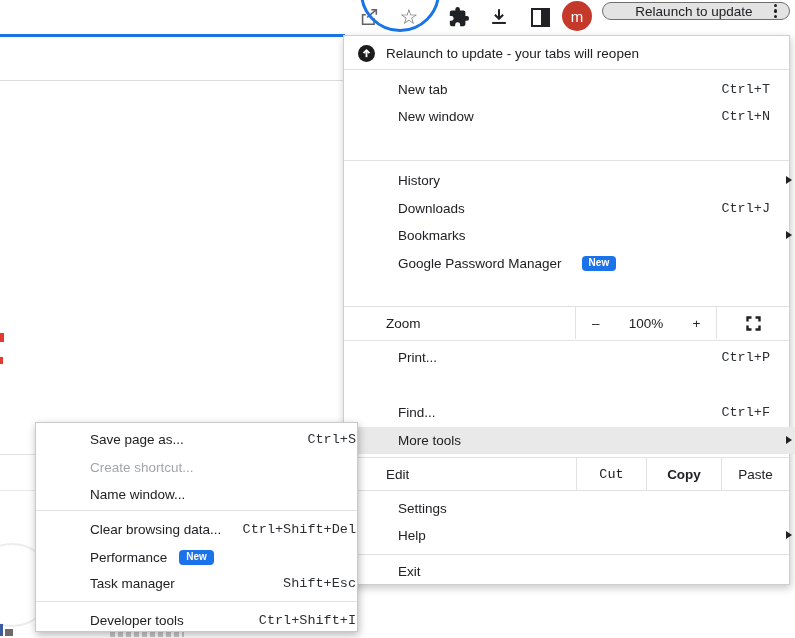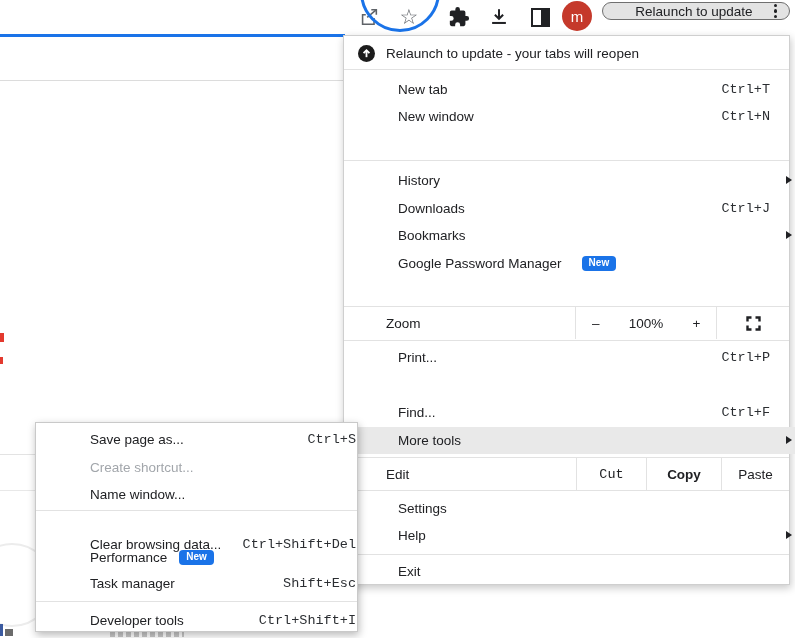--- a/index.html
+++ b/index.html
@@ -234,21 +234,21 @@
     <span class="shortcut">Ctrl+S</span>
   </div>
   <div class="mrow disabled" style="top:30.5px; padding-right:13px;">
     <span class="lbl">Create shortcut...</span>
   </div>
   <div class="mrow" style="top:57.5px; padding-right:13px;">
     <span class="lbl">Name window...</span>
   </div>
   <div class="sep" style="top:86.5px"></div>
 
-  <div class="mrow" style="top:92.5px; padding-right:13px;margin-top:15px;">
+  <div class="mrow" style="top:92.5px; padding-right:13px;">
     <span class="lbl">Clear browsing data...</span>
     <span class="shortcut">Ctrl+Shift+Del</span>
   </div>
   <div class="mrow" style="top:120.5px; padding-right:13px;">
     <span class="lbl">Performance</span>
     <span class="badge" style="margin-left:12px">New</span>
   </div>
   <div class="mrow" style="top:147px; padding-right:13px;">
     <span class="lbl">Task manager</span>
     <span class="shortcut">Shift+Esc</span>

